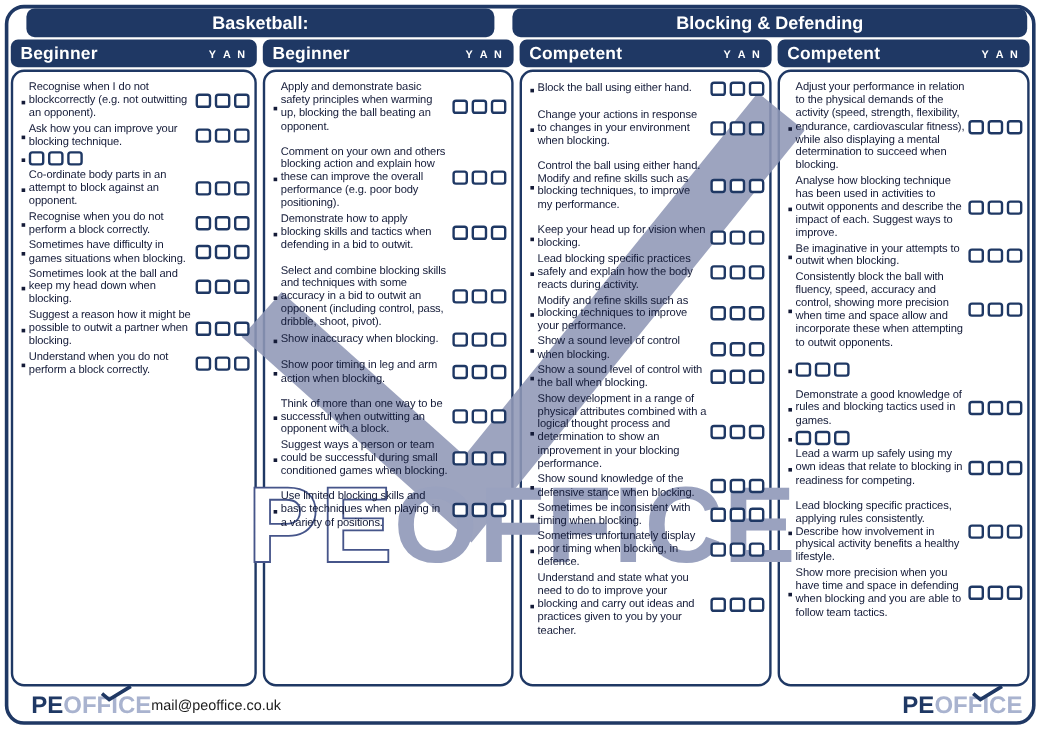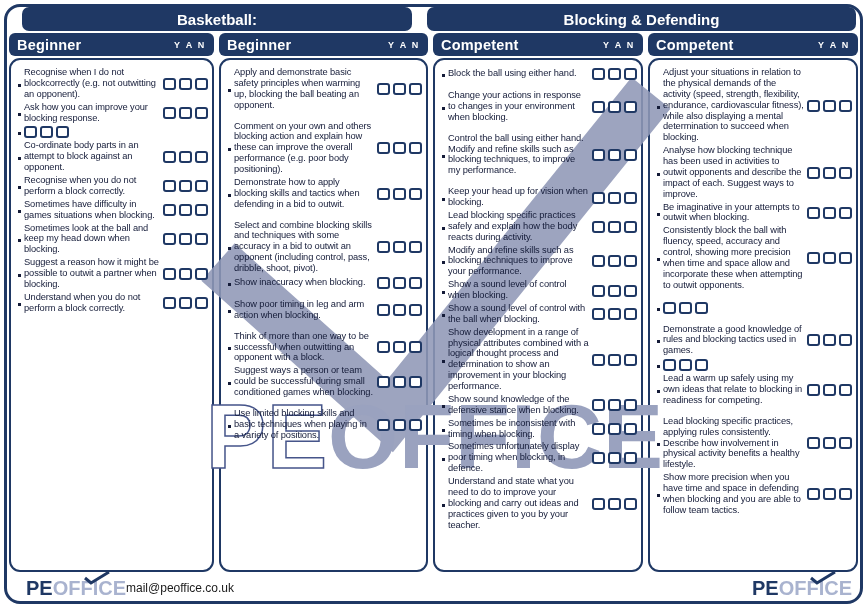--- a/index.html
+++ b/index.html
@@ -85,21 +85,21 @@
           <div class="bullet"></div>
           <div class="txt">Recognise when I do not blockcorrectly (e.g. not outwitting an opponent).</div>
           <div class="boxes">
             <div class="box"></div>
             <div class="box"></div>
             <div class="box"></div>
           </div>
         </div>
         <div class="item">
           <div class="bullet"></div>
-          <div class="txt">Ask how you can improve your blocking response.</div>
+          <div class="txt">Ask how you can improve your blocking technique.</div>
           <div class="boxes">
             <div class="box"></div>
             <div class="box"></div>
             <div class="box"></div>
           </div>
         </div>
         <div class="item">
           <div class="bullet"></div>
           <div class="boxes">
             <div class="box"></div>
@@ -360,21 +360,21 @@
           <div class="boxes">
             <div class="box"></div>
             <div class="box"></div>
             <div class="box"></div>
           </div>
         </div>
       </div>
       <div class="panel">
         <div class="item">
           <div class="bullet"></div>
-          <div class="txt">Adjust your situations in relation to the physical demands of the activity (speed, strength, flexibility, endurance, cardiovascular fitness), while also displaying a mental determination to succeed when blocking.</div>
+          <div class="txt">Adjust your performance in relation to the physical demands of the activity (speed, strength, flexibility, endurance, cardiovascular fitness), while also displaying a mental determination to succeed when blocking.</div>
           <div class="boxes">
             <div class="box"></div>
             <div class="box"></div>
             <div class="box"></div>
           </div>
         </div>
         <div class="item">
           <div class="bullet"></div>
           <div class="txt">Analyse how blocking technique has been used in activities to outwit opponents and describe the impact of each. Suggest ways to improve.</div>
           <div class="boxes">

